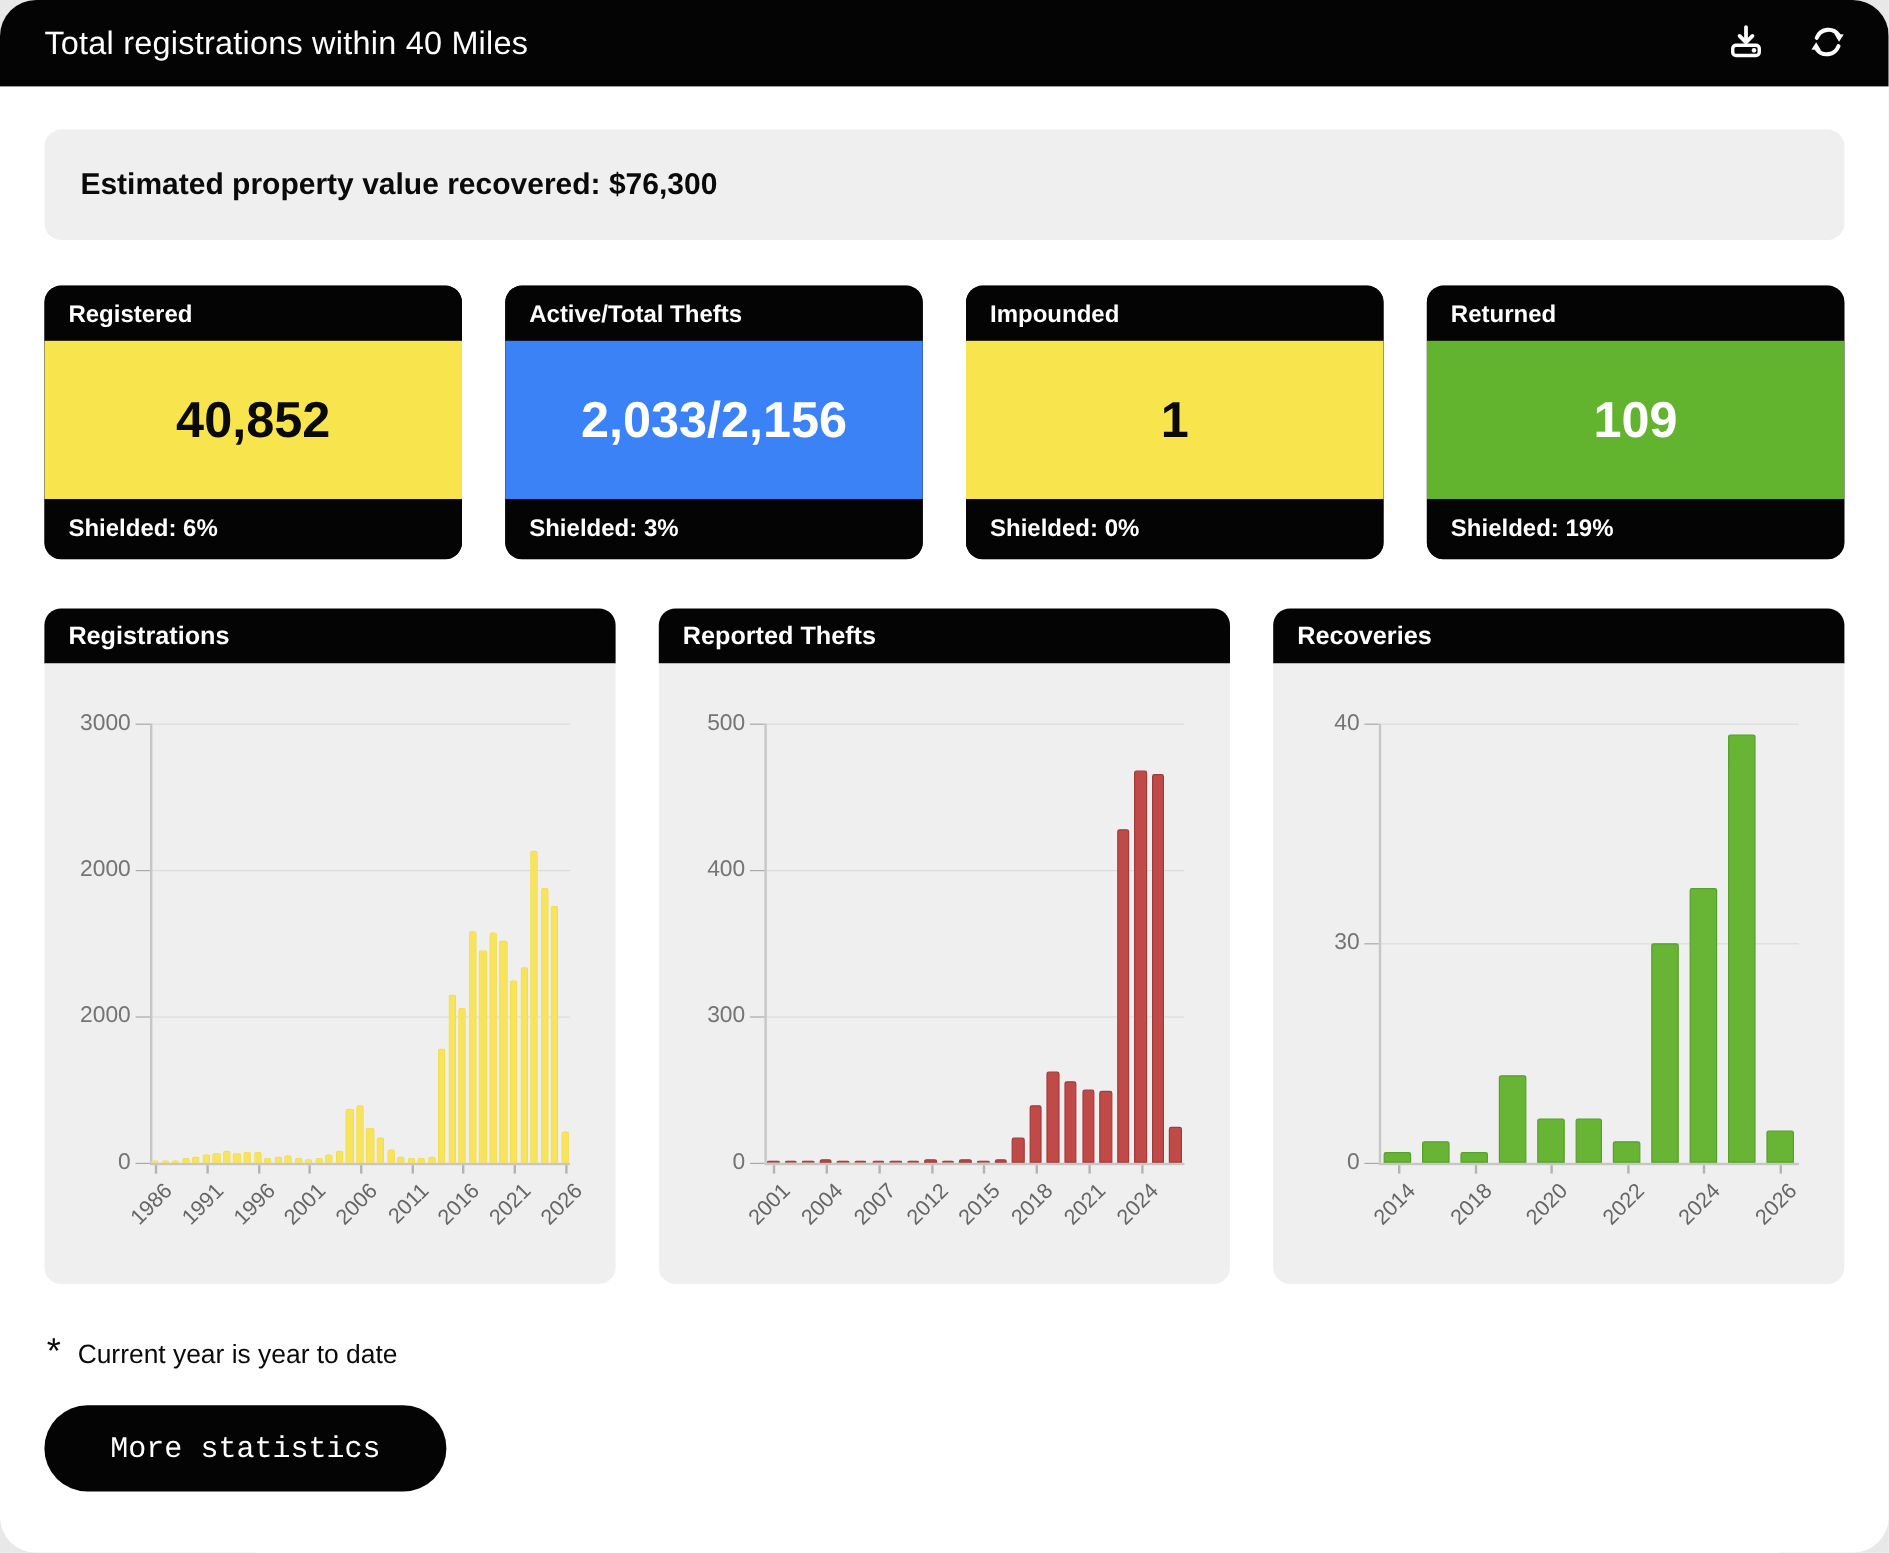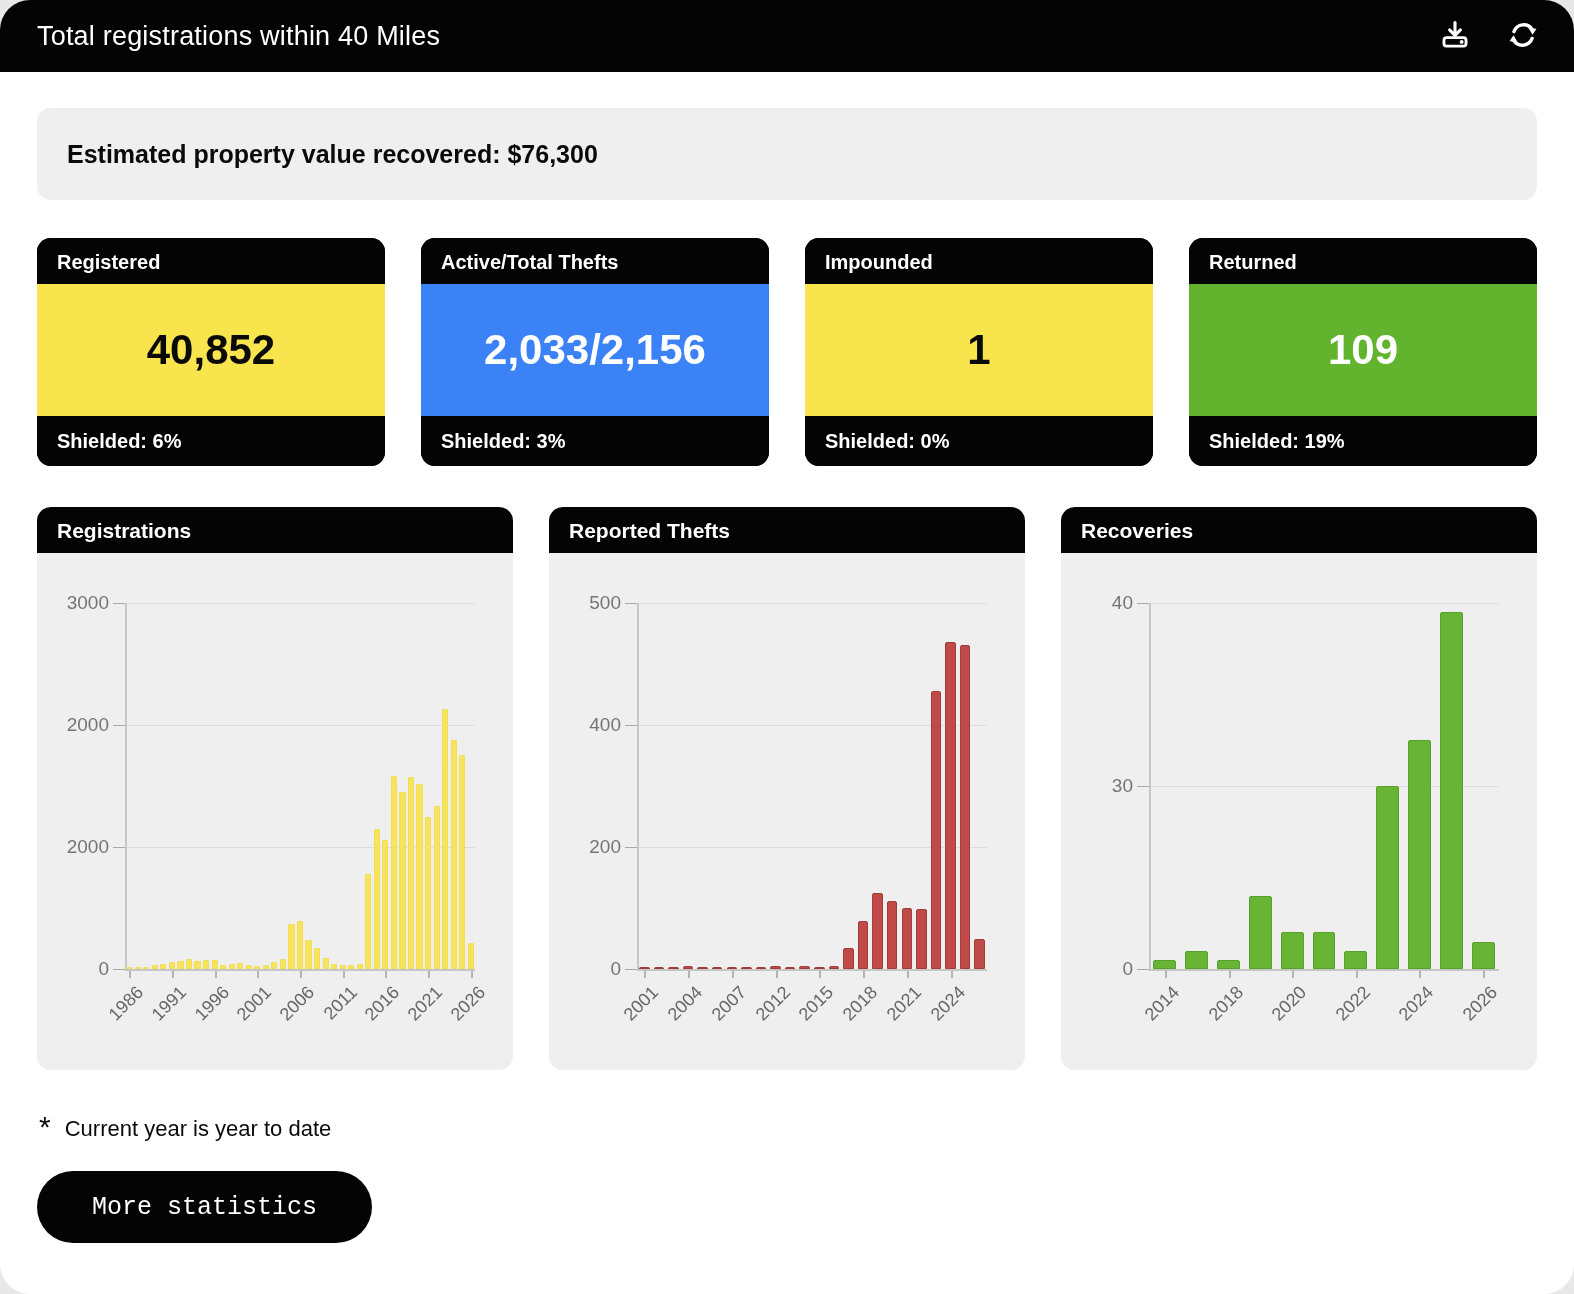--- a/index.html
+++ b/index.html
@@ -242,21 +242,21 @@
           <div class="xlabel" style="left: 237.732px; top: 429px;">2026</div>
         </div>
     </div>
     <div class="panel">
       <div class="panel-header">Reported Thefts</div>
       <div class="chart-area">
           <div class="ytick-stub" style="left: 76px; top: 416px; width: 12px;"></div>
           <div class="ylabel" style="left: 0px; width: 72px; top: 405px;">0</div>
           <div class="gridline" style="left: 88px; top: 294px; width: 350px;"></div>
           <div class="ytick-stub" style="left: 76px; top: 294px; width: 12px;"></div>
-          <div class="ylabel" style="left: 0px; width: 72px; top: 283px;">200</div>
+          <div class="ylabel" style="left: 0px; width: 72px; top: 283px;">300</div>
           <div class="gridline" style="left: 88px; top: 172px; width: 350px;"></div>
           <div class="ytick-stub" style="left: 76px; top: 172px; width: 12px;"></div>
           <div class="ylabel" style="left: 0px; width: 72px; top: 161px;">400</div>
           <div class="gridline" style="left: 88px; top: 50px; width: 350px;"></div>
           <div class="ytick-stub" style="left: 76px; top: 50px; width: 12px;"></div>
           <div class="ylabel" style="left: 0px; width: 72px; top: 39px;">500</div>
           <div class="axis-line-y" style="left: 88px; top: 50px; height: 366px;"></div>
           <div class="axis-line-x" style="left: 88px; top: 416px; width: 350px;"></div>
           <div class="bar" style="left: 90.0417px; top: 414px; width: 10.5px; height: 2px; background: rgb(191, 74, 71); border: 1px solid rgb(162, 60, 58);"></div>
           <div class="bar" style="left: 104.625px; top: 414px; width: 10.5px; height: 2px; background: rgb(191, 74, 71); border: 1px solid rgb(162, 60, 58);"></div>

